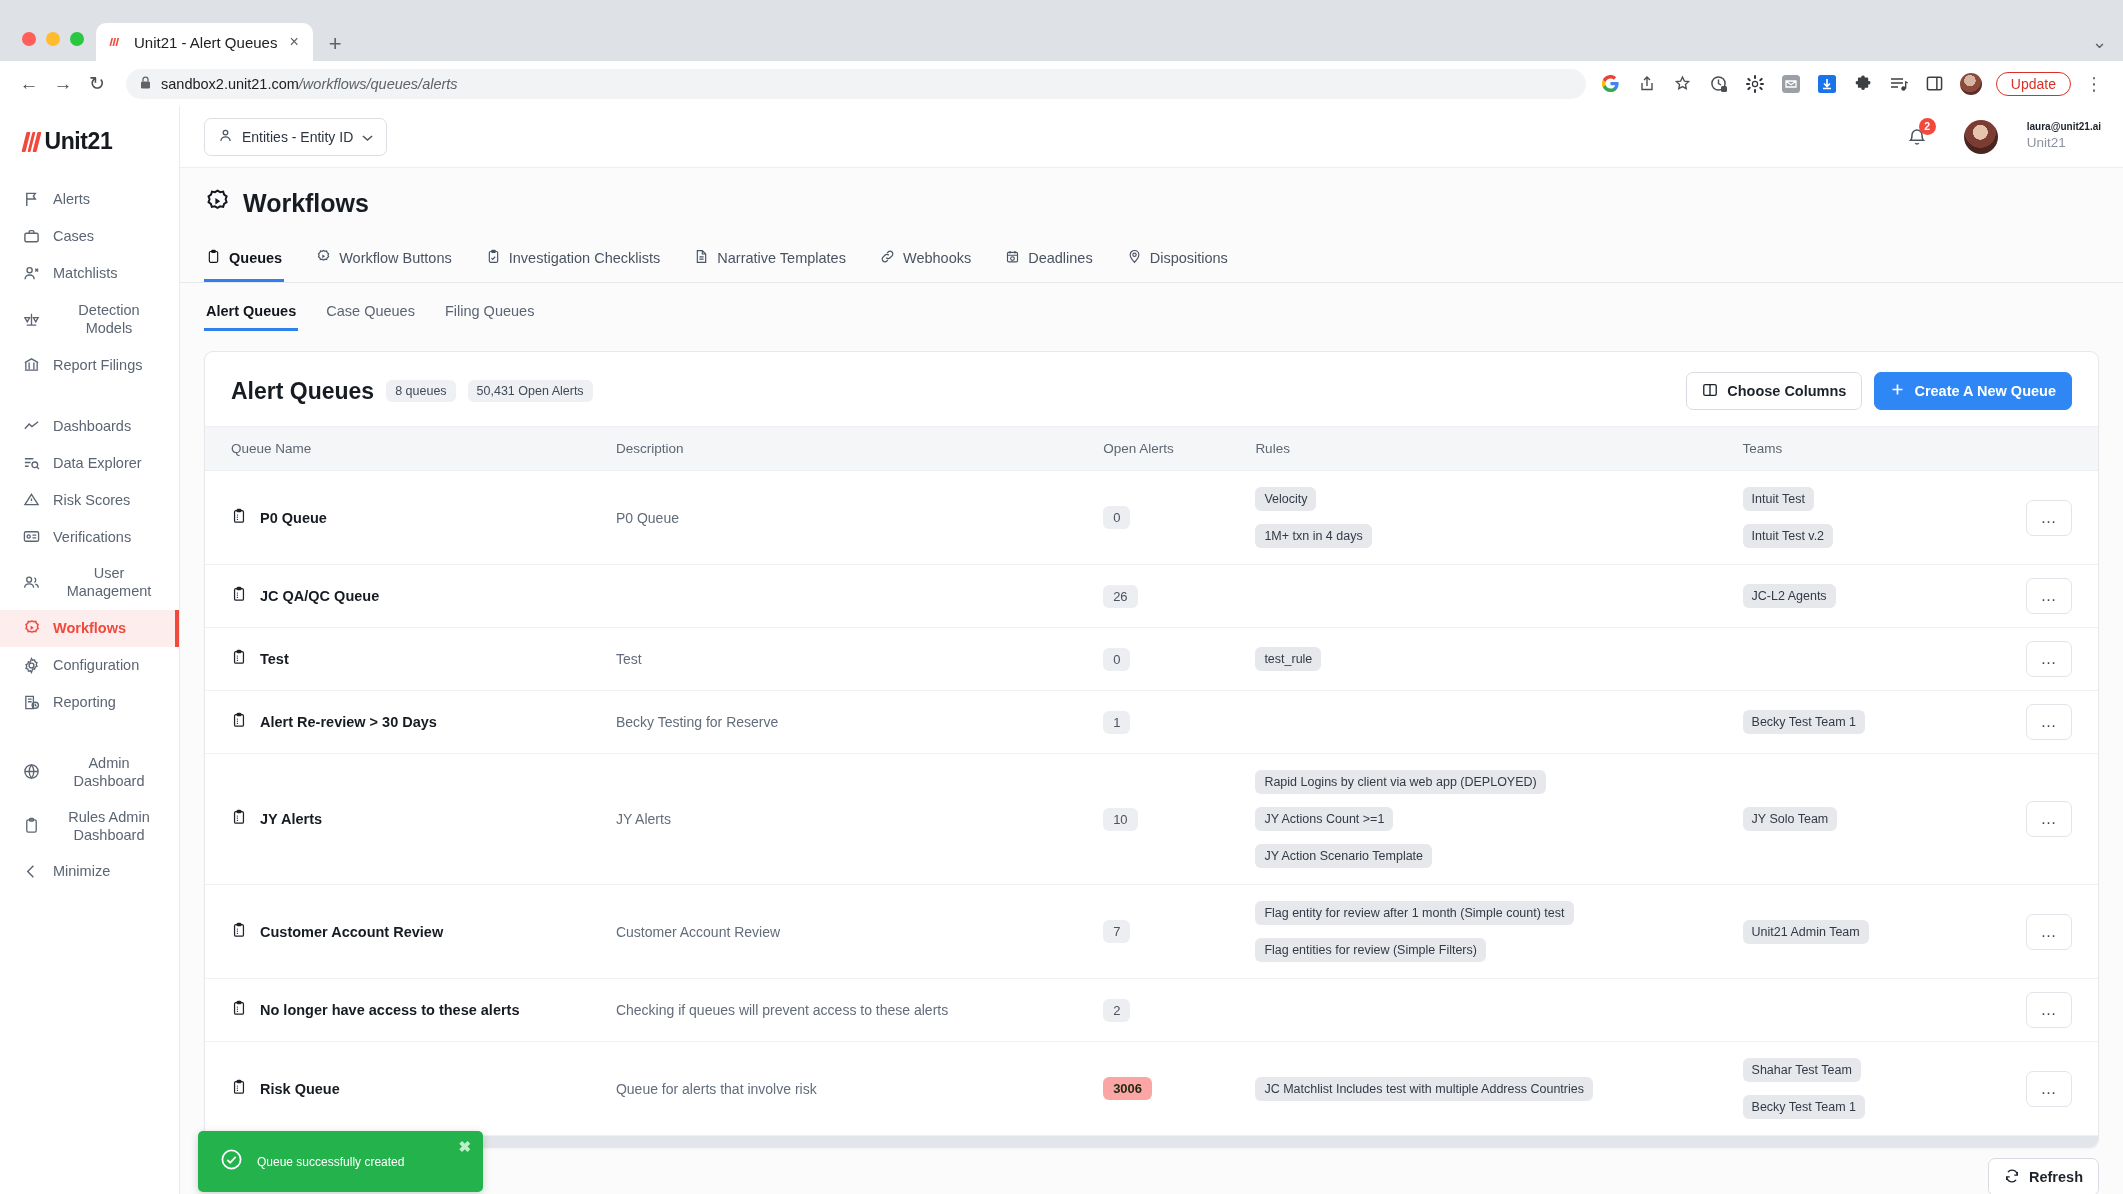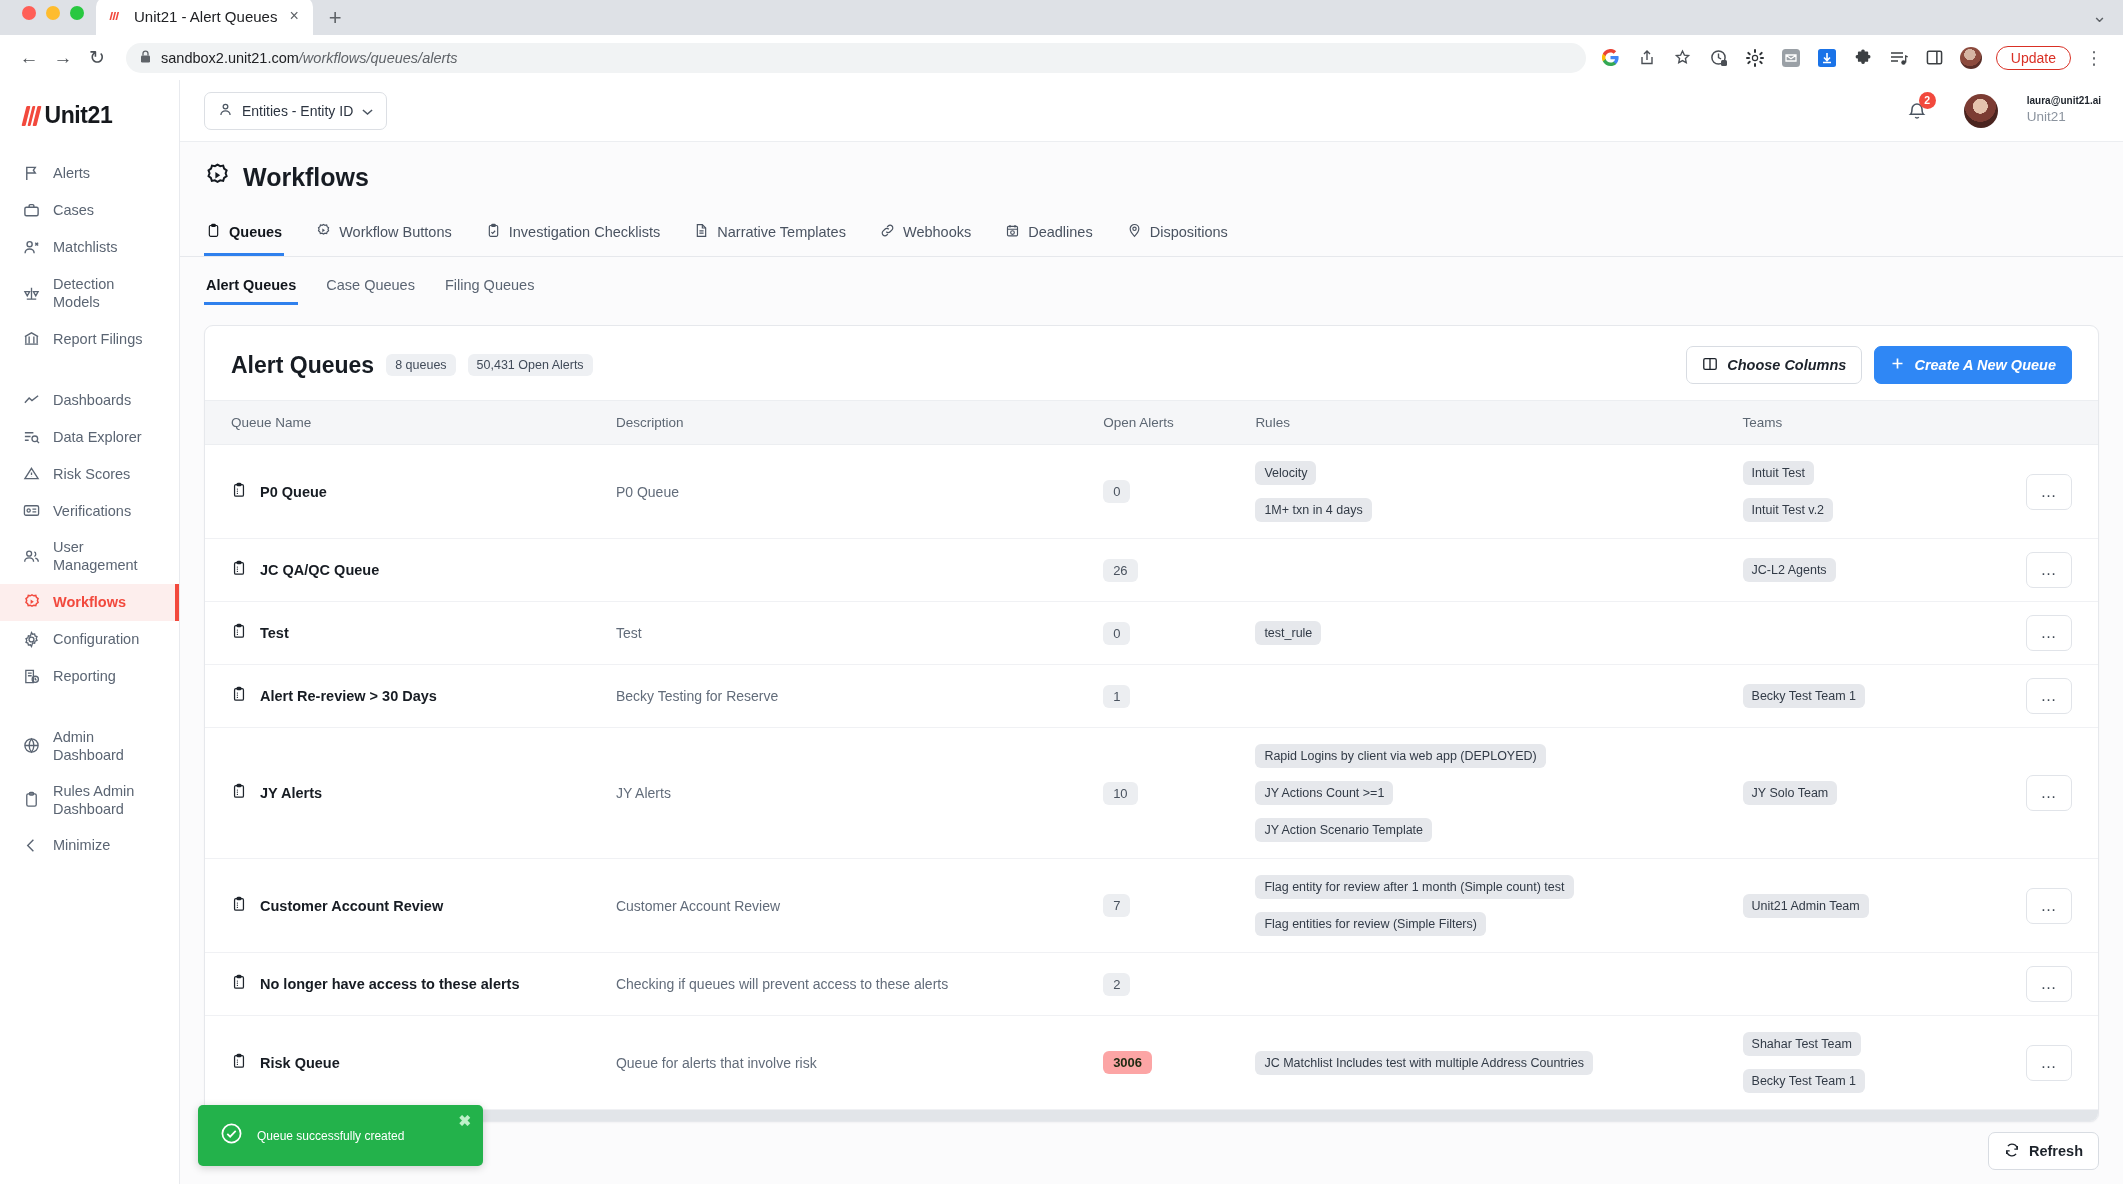--- a/index.html
+++ b/index.html
@@ -5,21 +5,21 @@
   * { box-sizing: border-box; margin: 0; padding: 0; }
   html, body {
     width: 2123px; height: 1194px;
     font-family: "Liberation Sans", sans-serif;
     background: #ffffff;
     overflow: hidden;
   }
 
   
   .browser-chrome { width: 100%; background: #dee1e6; }
-  .tabstrip { height: 35px; display: flex; align-items: flex-end; padding-left: 14px; position: relative; }
+  .tabstrip { height: 61px; display: flex; align-items: flex-end; padding-left: 14px; position: relative; }
   .traffic { display: flex; gap: 10px; align-items: center; height: 45px; padding: 0 12px 0 8px; }
   .dot { width: 14px; height: 14px; border-radius: 50%; }
   .dot.red { background: #ff5f57; }
   .dot.yellow { background: #febc2e; }
   .dot.green { background: #28c840; }
   .tab {
     display: flex; align-items: center; gap: 10px;
     background: #ffffff; height: 38px; border-radius: 10px 10px 0 0;
     padding: 0 12px; min-width: 216px; position: relative;
   }
@@ -61,21 +61,21 @@
     position: relative;
   }
   .brand { display: flex; align-items: center; gap: 6px; padding: 22px 0 26px 24px; }
   .brand-mark { display: flex; gap: 2px; transform: skewX(-14deg); }
   .brand-bar { width: 3.5px; height: 20px; background: #f2493d; border-radius: 1px; }
   .brand-text { font-size: 23px; font-weight: 700; color: #16191d; letter-spacing: -0.4px; }
   .nav { display: flex; flex-direction: column; }
   .nav-item {
     display: flex; align-items: center; gap: 12px;
     padding: 9px 14px 9px 22px; font-size: 14.5px; color: #5b6573;
-    cursor: pointer; position: relative; line-height: 1.25;
+    cursor: pointer; position: relative; line-height: 1.25; text-align: center;
   }
   .nav-item.active { background: #fdeeed; color: #f2493d; font-weight: 600; }
   .nav-item.active::after { content: ""; position: absolute; right: 0; top: 0; bottom: 0; width: 4px; background: #f2493d; }
   .nav-ico { width: 19px; height: 19px; flex: 0 0 19px; display: flex; align-items: center; justify-content: center; }
   .nav-gap { height: 24px; }
 
   
   .main { flex: 1; display: flex; flex-direction: column; min-width: 0; background: #fbfbfc; }
   .topbar {
     height: 62px; background: #ffffff; display: flex; align-items: center;
@@ -139,21 +139,21 @@
   }
   .card-head { display: flex; align-items: center; padding: 20px 26px 16px 26px; }
   .card-title { font-size: 23px; font-weight: 700; color: #171c23; }
   .pill {
     background: #eef0f3; color: #414b59; font-size: 12.5px;
     border-radius: 6px; padding: 4px 9px; margin-left: 12px; white-space: nowrap;
   }
   .card-head-spacer { flex: 1; }
   .btn {
     display: flex; align-items: center; gap: 9px; height: 38px; padding: 12px 15px;
-    border-radius: 7px; font-size: 14.5px; cursor: pointer; white-space: nowrap; font-style: italic;
+    border-radius: 7px; font-size: 14.5px; cursor: pointer; white-space: nowrap;
   }
   .btn-secondary { border: 1px solid #d8dce2; background: #fff; color: #1d232b; font-weight: 600; }
   .btn-primary { background: #2f87f5; color: #fff; font-weight: 600; margin-left: 12px; border: 1px solid #2f87f5; }
 
   
   .table-scroll { flex: 1; overflow: hidden; }
   table.queues { width: 100%; border-collapse: collapse; table-layout: fixed; }
   table.queues thead th {
     background: #f5f6f8; text-align: left; font-size: 13.5px; font-weight: 500;
     color: #5d6773; padding: 14px 10px; border-top: 1px solid #eceef1; border-bottom: 1px solid #eceef1;

